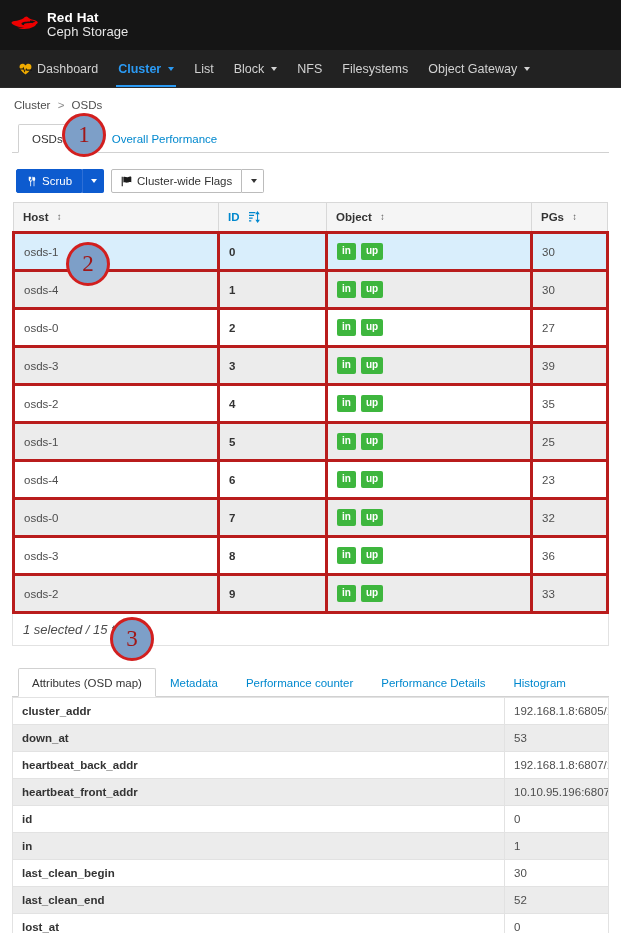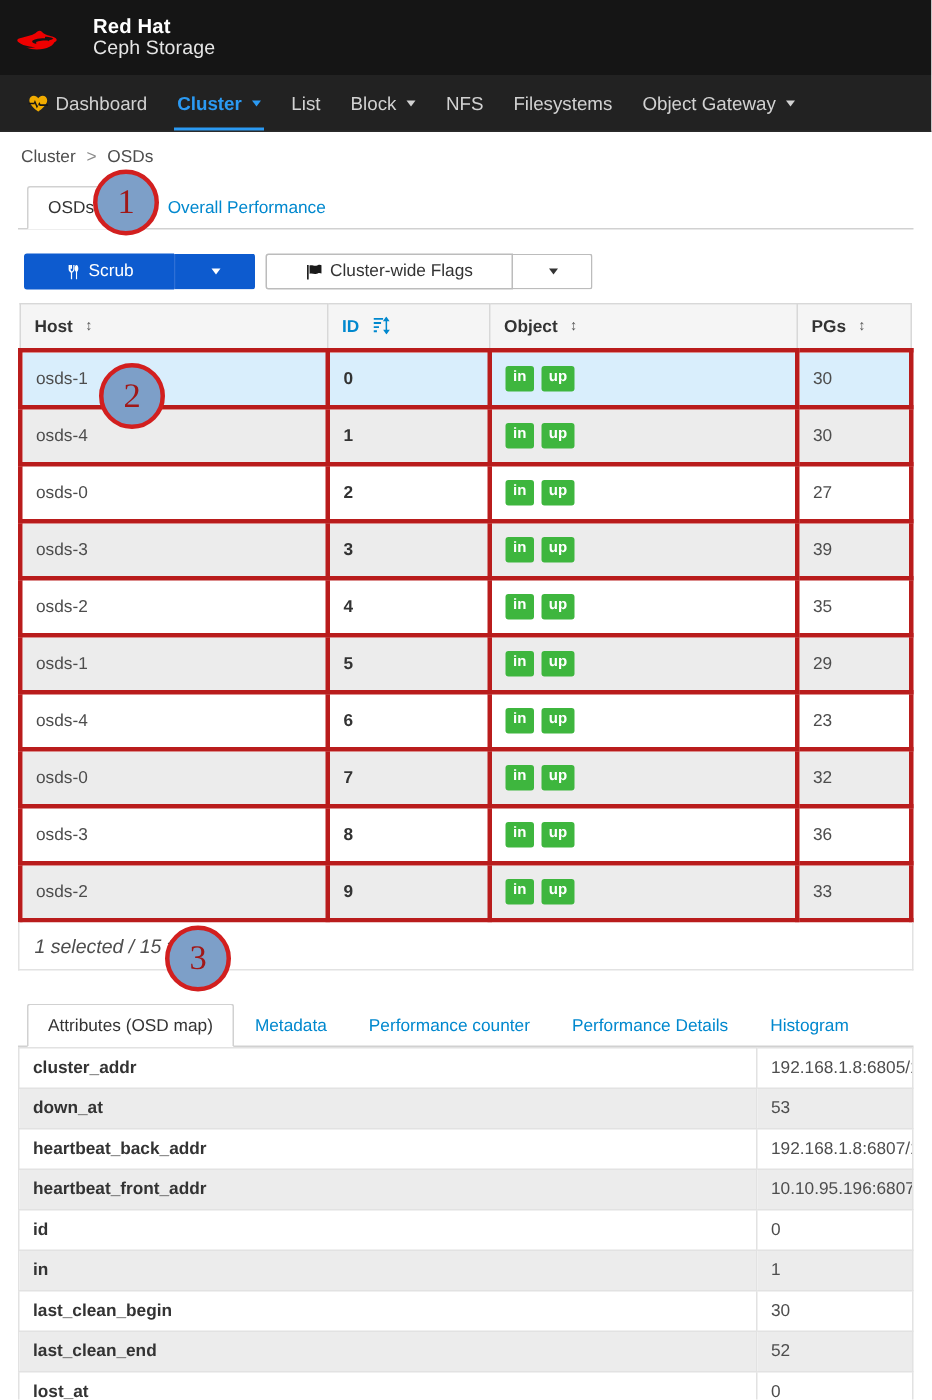--- a/index.html
+++ b/index.html
@@ -9,21 +9,21 @@
     font-family: "Liberation Sans", sans-serif;
     overflow: hidden;
   }
   #root { position: relative; width: 621px; height: 933px; }
 
   
   .brandbar {
     height: 50px; background: #151515;
     display: flex; align-items: center; padding-left: 10px;
   }
-  .rh-logo { display: flex; align-items: center; gap: 22px; }
+  .rh-logo { display: flex; align-items: flex-start; gap: 7px; }
   .rh-hat { width: 30px; height: 22px; flex: 0 0 auto; }
   .rh-words { line-height: 1.12; }
   .rh-line1 { color: #fff; font-size: 13.5px; font-weight: bold; letter-spacing: .1px; }
   .rh-line2 { color: #e6e6e6; font-size: 13px; font-weight: 400; letter-spacing: .1px; }
 
   
   .navbar {
     height: 38px; background: #222222;
     display: flex; align-items: stretch; padding-left: 9px;
     border-bottom: 1px solid #2b2b2b;
@@ -67,21 +67,21 @@
   .tab.active {
     color: #333; background: #fff;
     border-color: #d1d1d1; border-bottom-color: #fff;
   }
 
   
   .toolbar { display: flex; align-items: center; gap: 7px; padding: 16px 4px 9px 4px; }
   .btn-group { display: flex; align-items: stretch; }
   .btn {
     display: flex; align-items: center; gap: 5px;
-    font-size: 11.5px; height: 24px; padding: 0 26px; cursor: pointer;
+    font-size: 11.5px; height: 24px; padding: 0 9px; cursor: pointer;
     border: 1px solid transparent;
   }
   .btn-primary { background: #0d5bcf; color: #fff; border-color: #0d5bcf; border-radius: 2px 0 0 2px; }
   .btn-primary-split {
     background: #0d5bcf; border-color: #0d5bcf; border-left: 1px solid #2e6fd6;
     border-radius: 0 2px 2px 0; width: 22px; justify-content: center; color: #fff;
   }
   .btn-default { background: #fff; color: #333; border-color: #bcbcbc; border-radius: 2px 0 0 2px; }
   .btn-default-split {
     background: #fff; border-color: #bcbcbc; border-left: none;
@@ -299,21 +299,21 @@
           <tr class="even">
             <td>osds-2</td>
             <td class="idcell">4</td>
             <td><span class="badge">in</span><span class="badge">up</span></td>
             <td>35</td>
           </tr>
           <tr class="odd">
             <td>osds-1</td>
             <td class="idcell">5</td>
             <td><span class="badge">in</span><span class="badge">up</span></td>
-            <td>29</td>
+            <td>25</td>
           </tr>
           <tr class="even">
             <td>osds-4</td>
             <td class="idcell">6</td>
             <td><span class="badge">in</span><span class="badge">up</span></td>
             <td>23</td>
           </tr>
           <tr class="odd">
             <td>osds-0</td>
             <td class="idcell">7</td>

